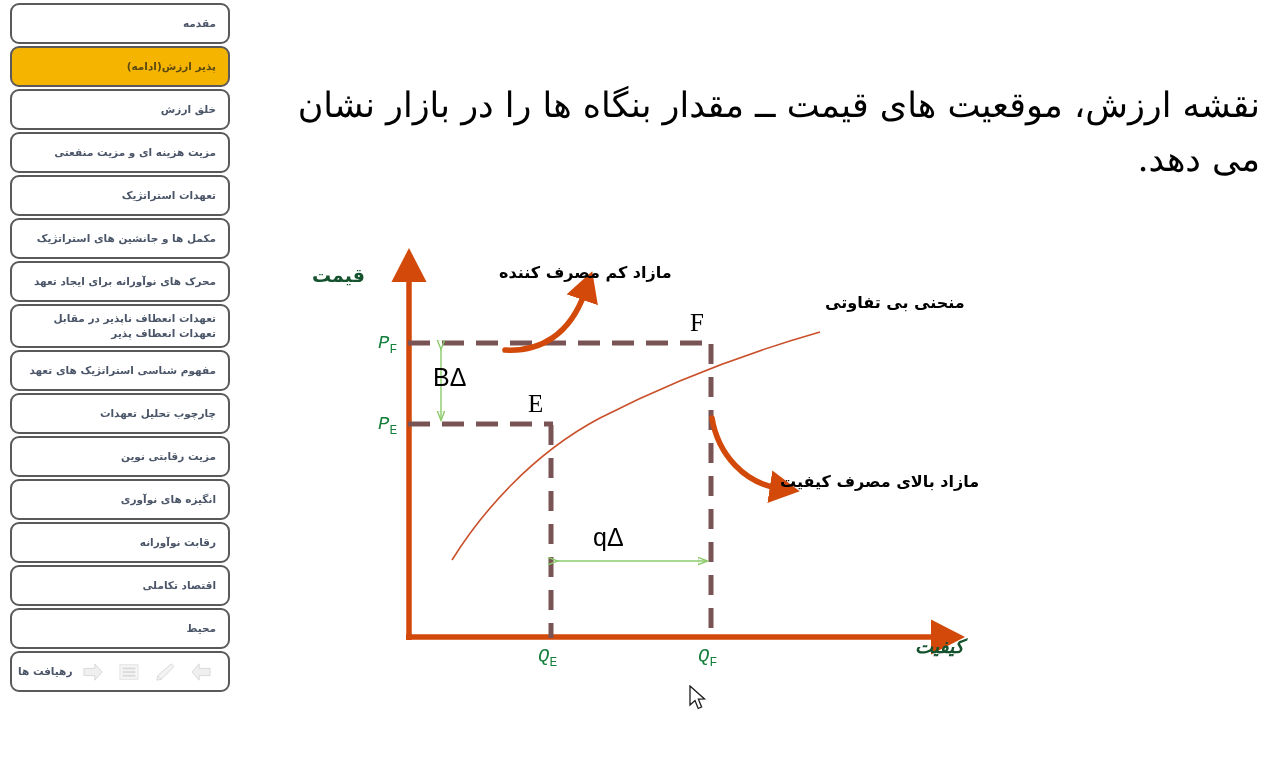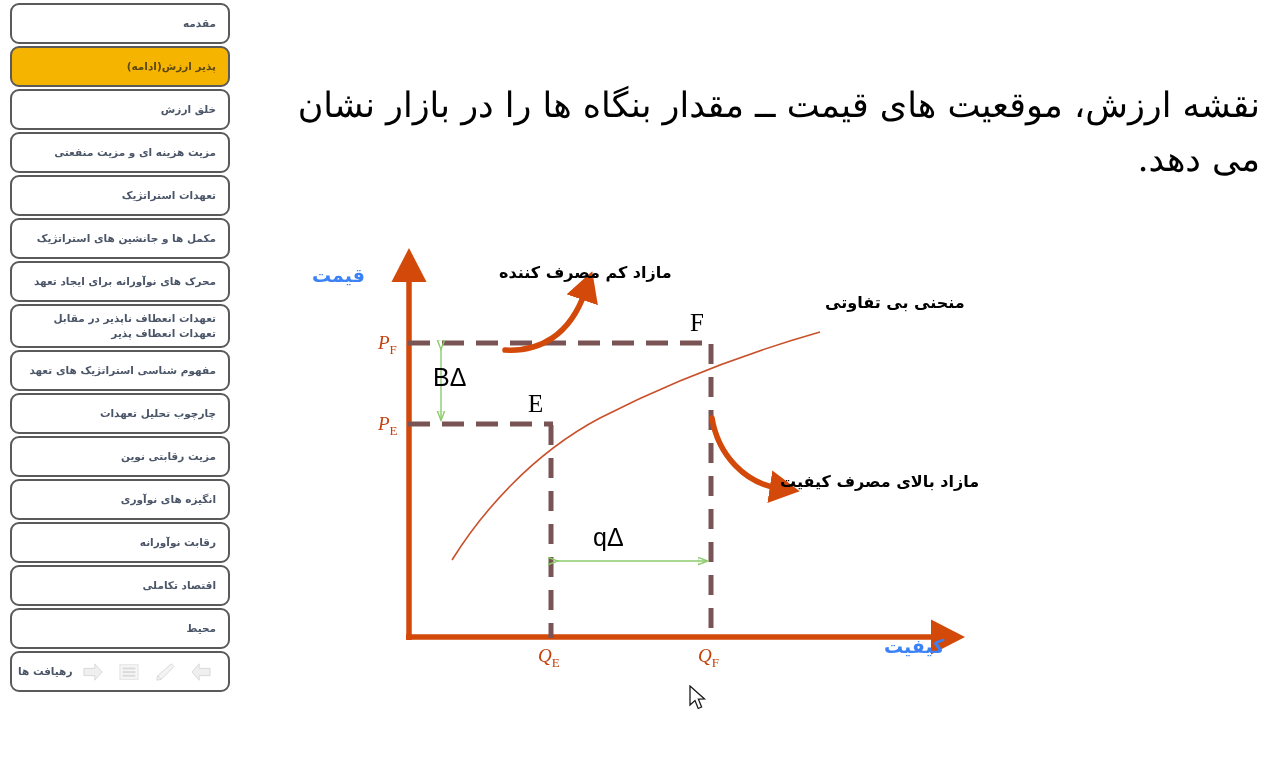--- a/index.html
+++ b/index.html
@@ -100,21 +100,21 @@
     width: 720px;
     height: 450px;
   }
   #chart svg { display: block; }
 
   .axis-lbl {
     position: absolute;
     font-family: "DejaVu Sans", sans-serif;
     font-weight: bold;
     font-size: 19px;
-    color: #3b82f6;
+    color: #14532d;
     direction: rtl;
     white-space: nowrap;
   }
   .note-lbl {
     position: absolute;
     font-family: "DejaVu Sans", sans-serif;
     font-weight: bold;
     font-size: 16px;
     color: #000;
     direction: rtl;
@@ -122,24 +122,24 @@
   }
   .pt-lbl {
     position: absolute;
     font-family: "Liberation Serif", serif;
     font-size: 25px;
     color: #000;
     white-space: nowrap;
   }
   .ax-val {
     position: absolute;
-    font-family: Liberation Serif, serif;
+    font-family: Liberation Mono, monospace;
     font-style: italic;
     font-size: 19px;
-    color: #c2410c;
+    color: #15803d;
     white-space: nowrap;
   }
   .ax-val sub { font-style: normal; font-size: 13px; }
   .delta-lbl {
     position: absolute;
     font-family: "Liberation Sans", sans-serif;
     font-size: 25px;
     color: #000;
     white-space: nowrap;
   }
@@ -268,21 +268,21 @@
 
       <line x1="256" y1="321" x2="406" y2="321" stroke="#8CCB6B" stroke-width="1.4" marker-start="url(#grnA)" marker-end="url(#grnB)"></line>
 
       <path d="M205,110 C 240,112 270,95 285,52" fill="none" stroke="#D2490A" stroke-width="5.5" stroke-linecap="round" marker-end="url(#orgA)"></path>
 
       <path d="M412,178 C 418,215 445,243 478,248" fill="none" stroke="#D2490A" stroke-width="5.5" stroke-linecap="round" marker-end="url(#orgA)"></path>
     </svg>
 
     <div class="axis-lbl" style="left:12px; top:24px;">قیمت</div>
 
-    <div class="axis-lbl" style="left:584px; top:395px;">کیفیت</div>
+    <div class="axis-lbl" style="left:615px; top:395px;font-style:italic;">کیفیت</div>
 
     <div class="note-lbl" style="left:525px; top:53px;">منحنی بی تفاوتی</div>
 
     <div class="note-lbl" style="left:199px; top:23px;">مازاد کم مصرف کننده</div>
     <div class="note-lbl" style="left:480px; top:232px;">مازاد بالای مصرف کیفیت</div>
 
     <div class="pt-lbl" style="left:390px; top:69px;">F</div>
     <div class="pt-lbl" style="left:228px; top:150px;">E</div>
 
     <div class="ax-val" style="left:78px; top:92px;"><span>P</span><sub>F</sub></div>

